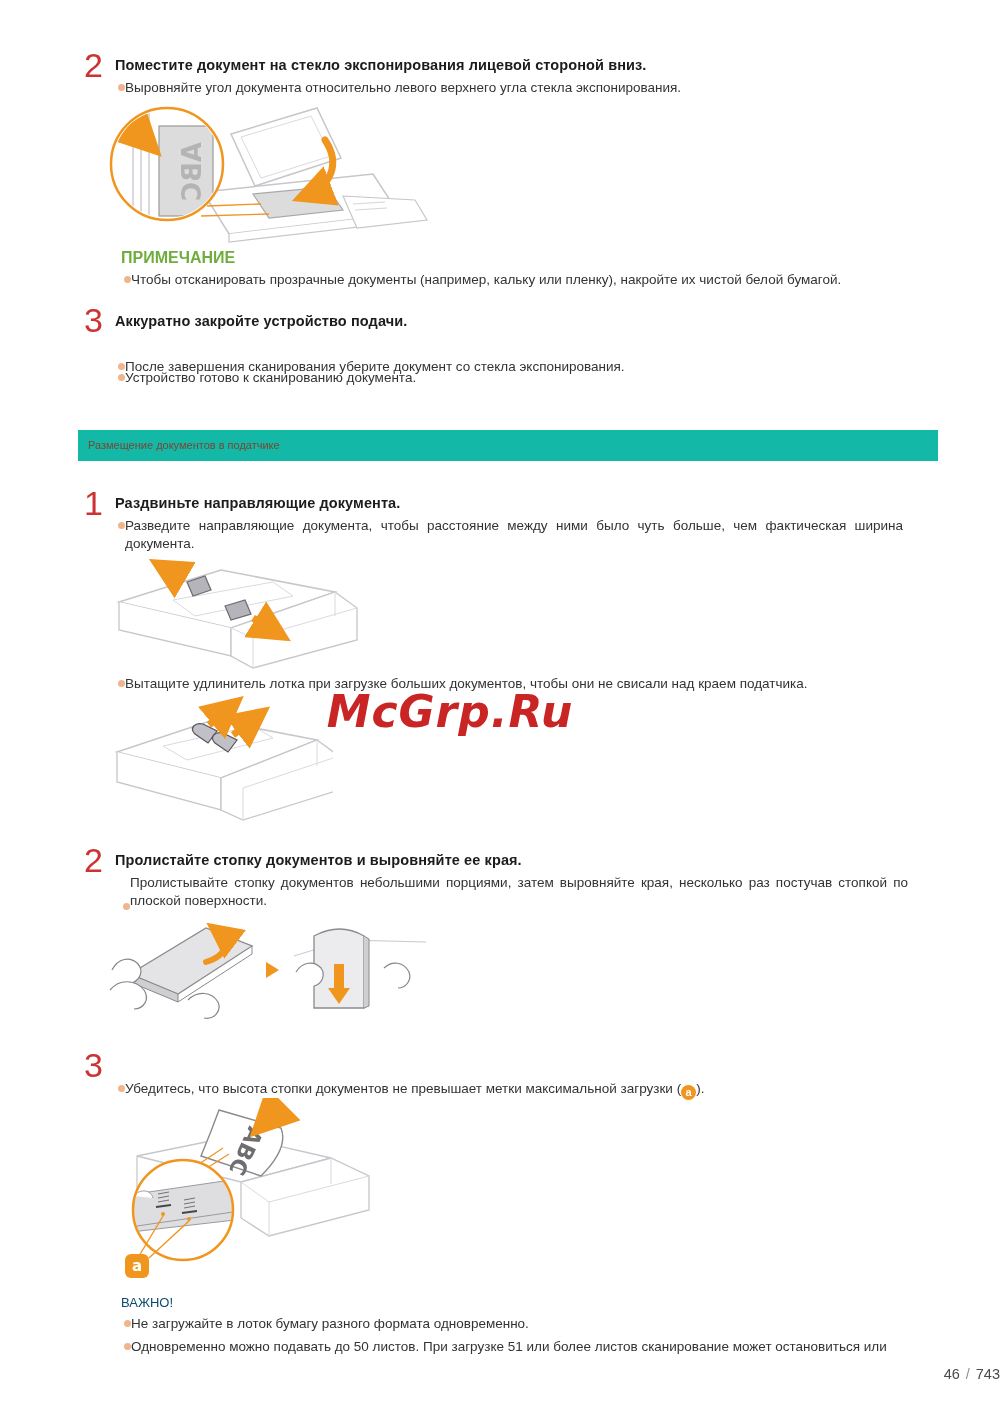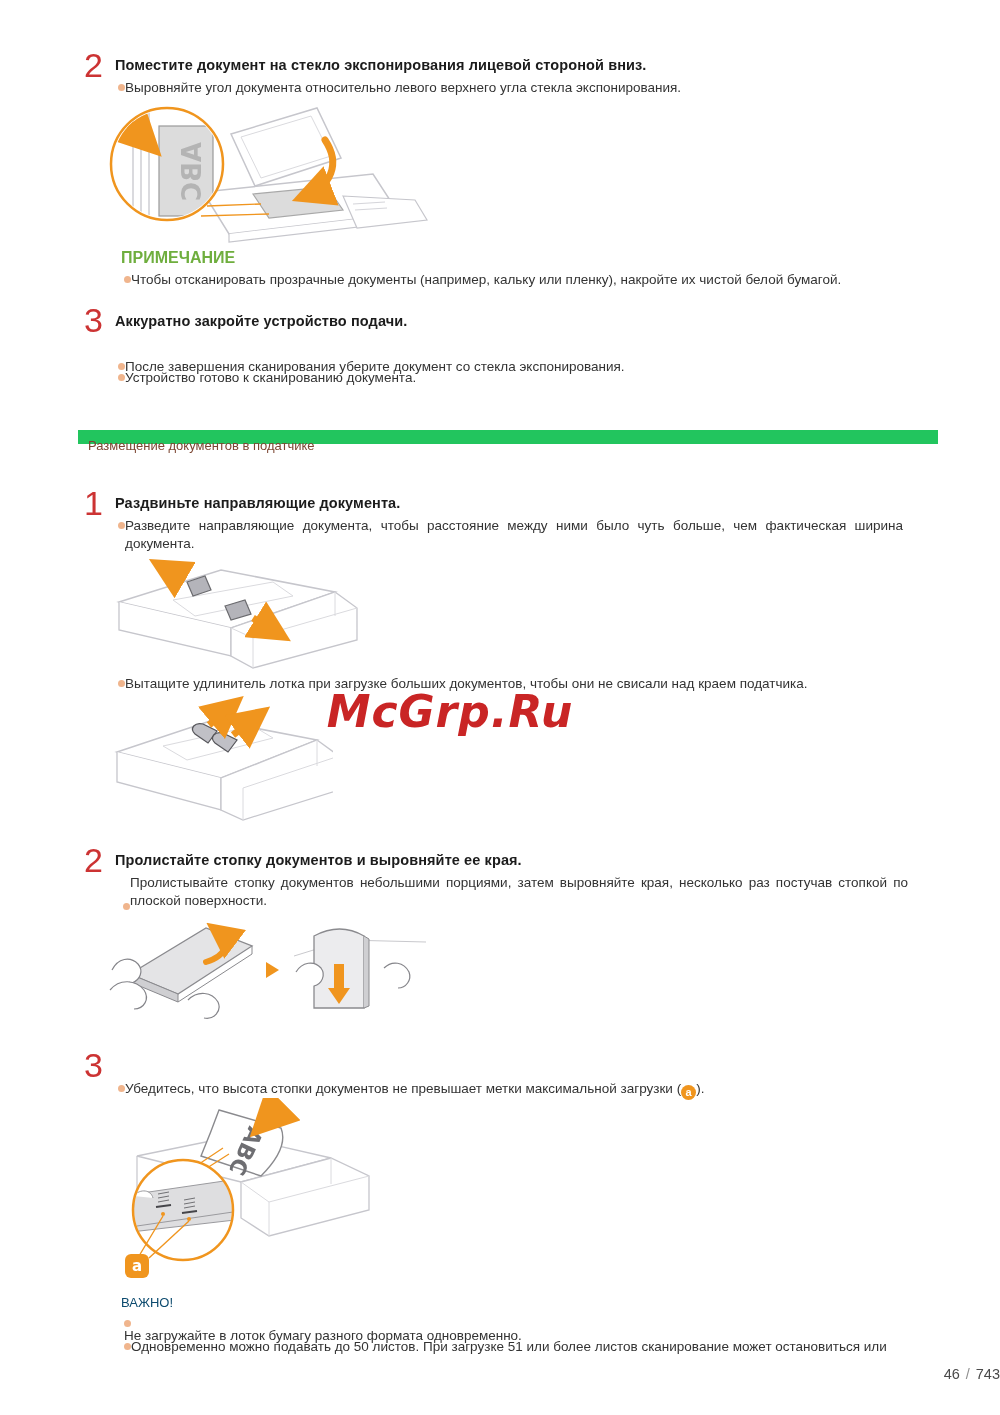--- a/index.html
+++ b/index.html
@@ -28,22 +28,22 @@
     font-size:13.5px; line-height:18px; color:#333;
   }
   .bullet.justify .bullet-text { text-align:justify; width:778px; }
   .note-label {
     position:absolute; font-size:16px; font-weight:bold; color:#6fae3e;
   }
   .important-label {
     position:absolute; font-size:13px; font-weight:normal; color:#0c4a6e;
   }
   .section-bar {
-    position:absolute; left:78px; top:430px; width:860px; height:14px;
-    background:#22c55e; color:#7c4632; font-size:13px;
+    position:absolute; left:78px; top:430px; width:860px; height:31px;
+    background:#14b8a6; color:#7c4632; font-size:11px;
     line-height:31px; padding-left:10px;
   }
   .watermark {
     position:absolute; left:0; top:686px; width:900px; text-align:center;
     font-size:44px; font-style:italic; font-weight:600; color:#c92525;
     font-family:"DejaVu Sans", sans-serif; letter-spacing:1px;
   }
   .inline-badge {
     display:inline-flex; width:15px; height:15px; border-radius:50%;
     background:#f0951e; color:#fff; font-size:11px; font-weight:bold;
@@ -235,21 +235,21 @@
       <circle cx="60" cy="116" r="2" fill="#f0951e"></circle>
       <circle cx="86" cy="121" r="2" fill="#f0951e"></circle>
     </g>
     <circle cx="80" cy="112" r="50" fill="none" stroke="#f0951e" stroke-width="2.5"></circle>
     <path d="M60,118 L36,158 M86,123 L46,160" stroke="#f0951e" stroke-width="1.4" fill="none"></path>
     <rect x="22" y="156" width="24" height="24" rx="6" fill="#f0951e"></rect>
     <text x="34" y="173" text-anchor="middle" font-size="15" font-weight="bold" fill="#ffffff">a</text>
   </svg>
 
   <div class="important-label" style="left:121px;top:1295px;">ВАЖНО!</div>
-  <div class="bullet" style="left:124px;top:1315px;flex-direction:column;">
+  <div class="bullet" style="left:124px;top:1315px;">
     <span class="dot"></span>
     <span class="bullet-text">Не загружайте в лоток бумагу разного формата одновременно.</span>
   </div>
   <div class="bullet" style="left:124px;top:1338px;">
     <span class="dot"></span>
     <span class="bullet-text">Одновременно можно подавать до 50 листов. При загрузке 51 или более листов сканирование может остановиться или</span>
   </div>
 
   <div class="footer">
     <span>46</span><span class="sep">/</span><span>743</span>

